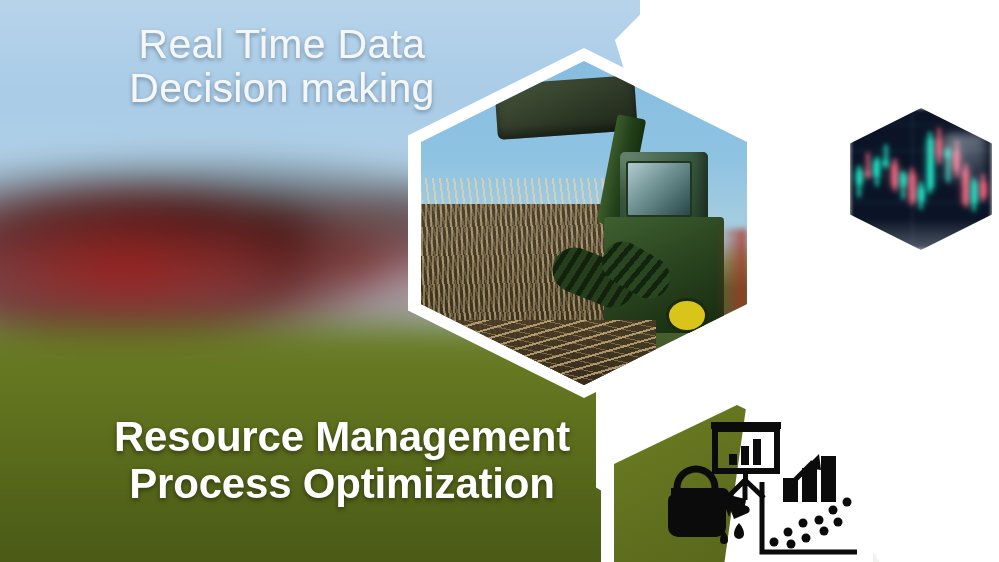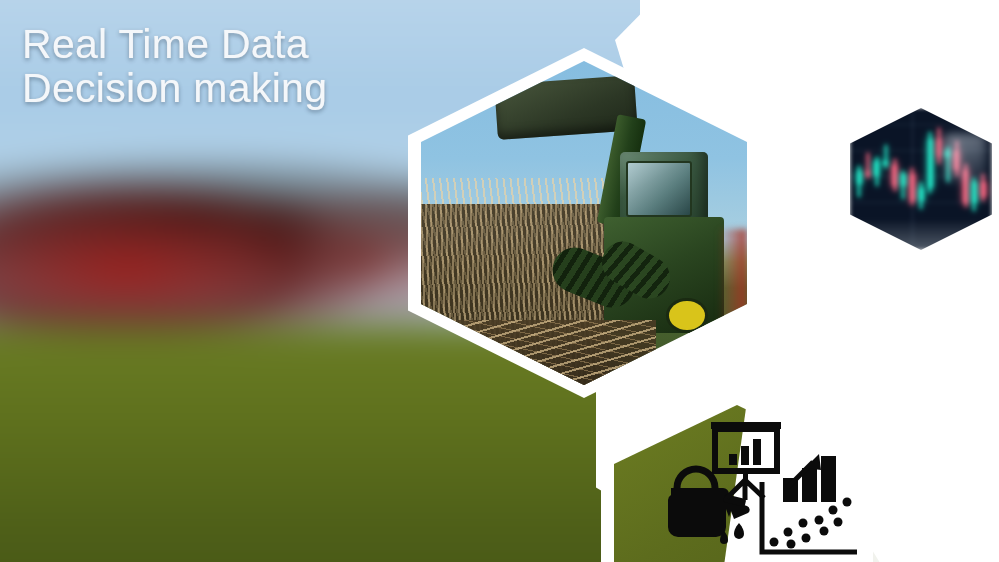--- a/index.html
+++ b/index.html
@@ -1,19 +1,19 @@
 <!DOCTYPE html>
 <html><head>
 <meta charset="utf-8">
 <style>
   html,body{margin:0;padding:0;background:#fff;}
   body{font-family:"Liberation Sans",sans-serif;}
 
   #stage{
-    position:relative;width:999px;height:562px;overflow:hidden;background:#701a75;
+    position:relative;width:999px;height:562px;overflow:hidden;background:#701a75;text-align:center;
   }
 
   
   #bg-photo{
     position:absolute;left:-30px;top:-30px;width:1060px;height:622px;
     background:
       
       linear-gradient(to bottom,
         rgba(0,0,0,0) 0%,
         rgba(0,0,0,0) 53%,
@@ -344,14 +344,16 @@
     <circle cx="49" cy="56" r="4.5" fill="#0b0b0b"></circle>
     <circle cx="62" cy="38" r="4.5" fill="#0b0b0b"></circle>
     <circle cx="67" cy="49" r="4.5" fill="#0b0b0b"></circle>
     <circle cx="76" cy="28" r="4.5" fill="#0b0b0b"></circle>
     <circle cx="81" cy="40" r="4.5" fill="#0b0b0b"></circle>
     <circle cx="90" cy="20" r="4.5" fill="#0b0b0b"></circle>
   </svg>
 
   <div id="title-top">Real Time Data
 Decision making</div>
+  <div id="title-bottom">Resource Management
+Process Optimization</div>
 
 </div>
 
 </body></html>

